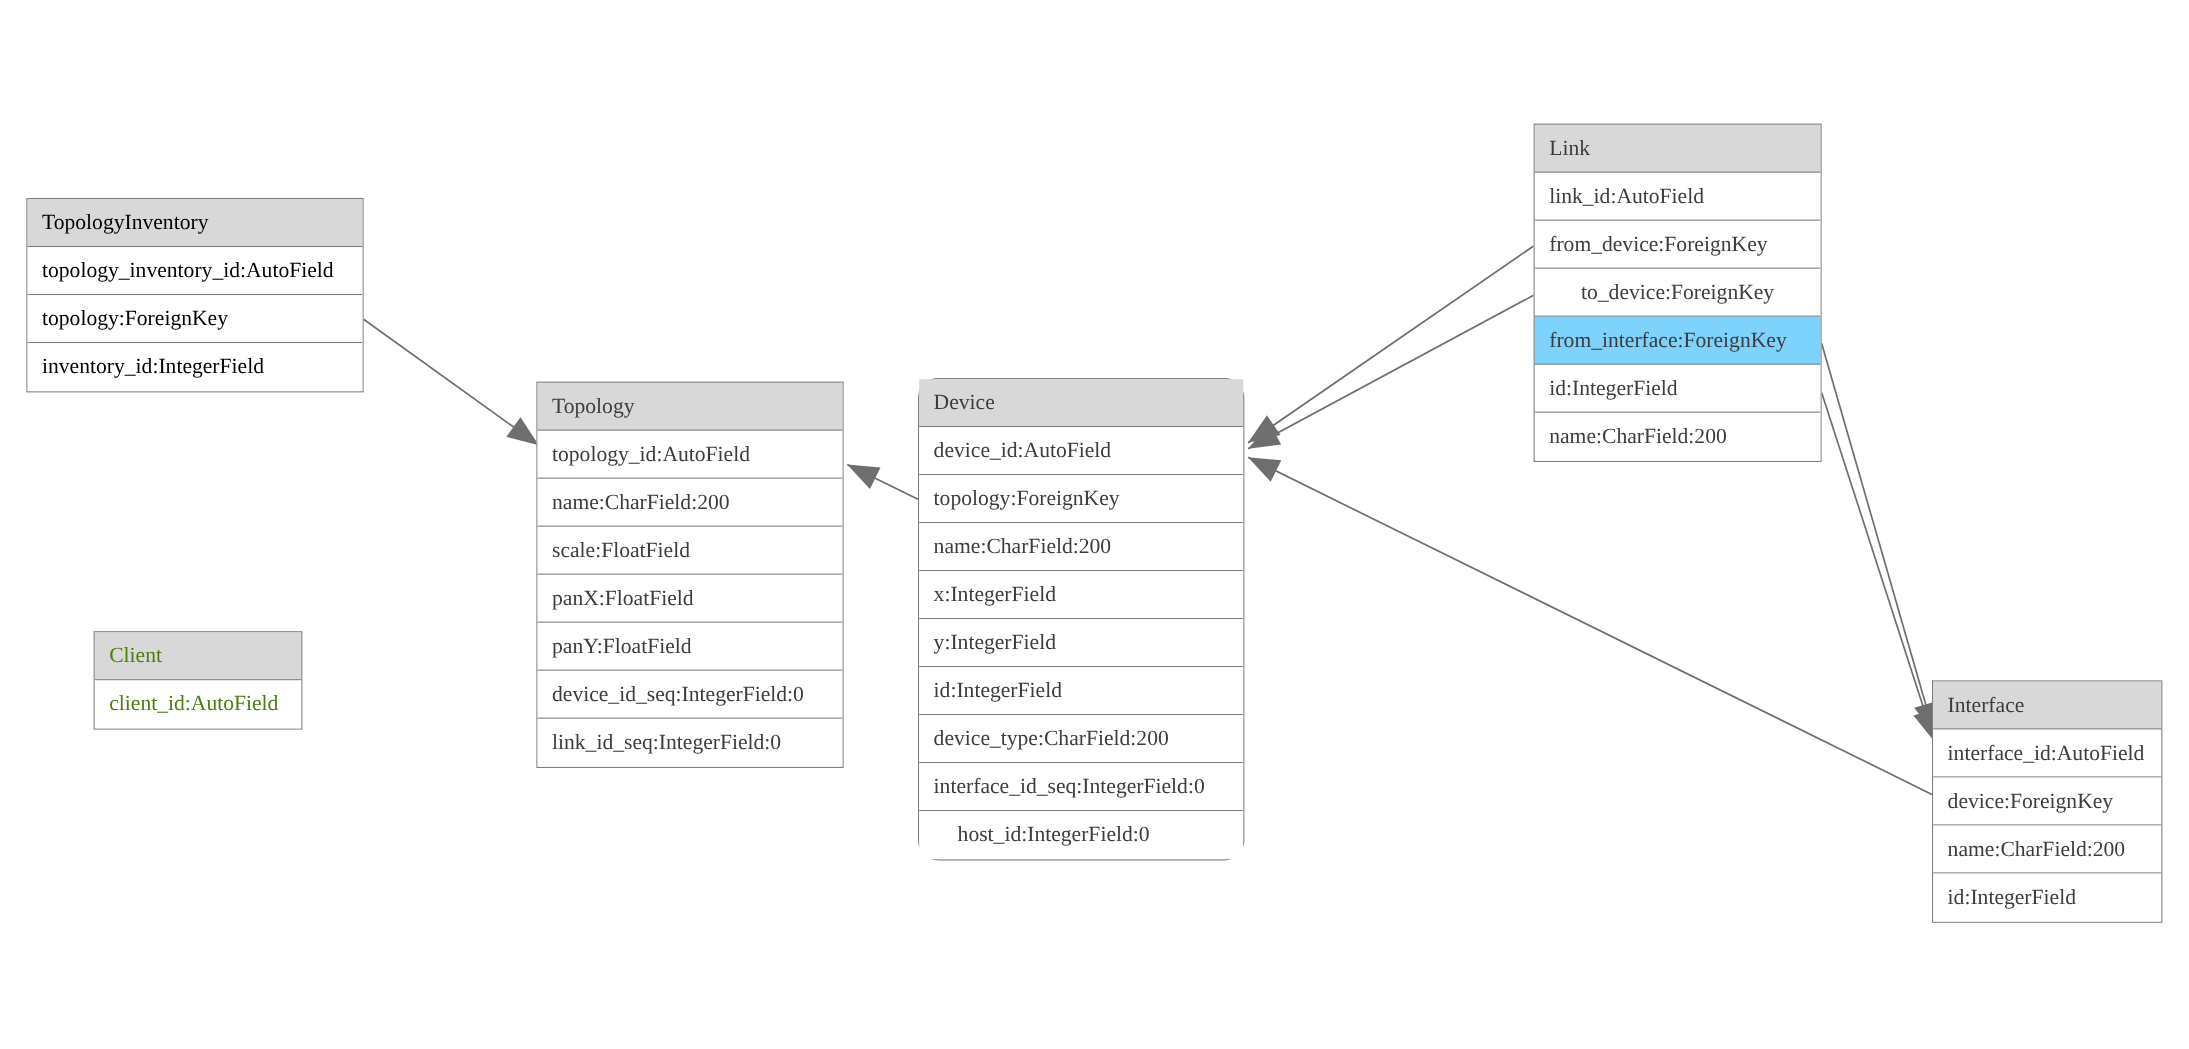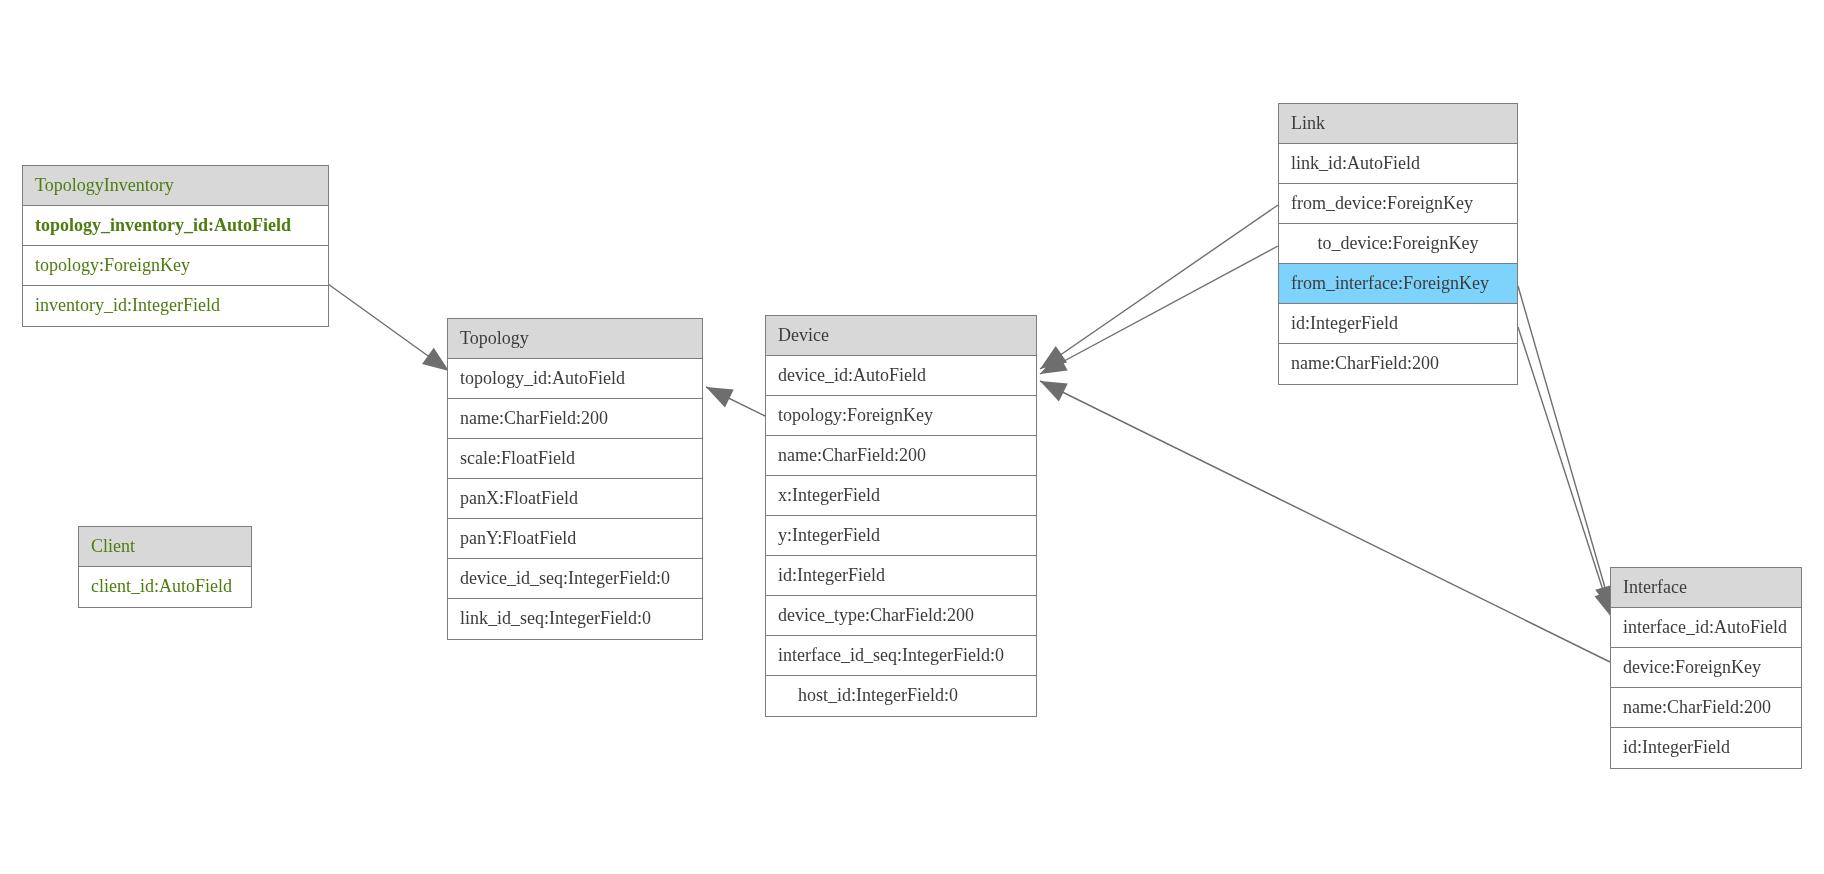--- a/index.html
+++ b/index.html
@@ -72,41 +72,41 @@
         <line x1="303" y1="266" x2="449" y2="371" stroke="#6e6e6e" stroke-width="1.4" marker-end="url(#arrowhead)"></line>
         <line x1="765" y1="416" x2="706" y2="387" stroke="#6e6e6e" stroke-width="1.4" marker-end="url(#arrowhead)"></line>
         <line x1="1278" y1="205" x2="1040" y2="369" stroke="#6e6e6e" stroke-width="1.4" marker-end="url(#arrowhead)"></line>
         <line x1="1278" y1="246" x2="1040" y2="374" stroke="#6e6e6e" stroke-width="1.4" marker-end="url(#arrowhead)"></line>
         <line x1="1610" y1="662" x2="1040" y2="381" stroke="#6e6e6e" stroke-width="1.4" marker-end="url(#arrowhead)"></line>
         <line x1="1518" y1="286" x2="1612" y2="612" stroke="#6e6e6e" stroke-width="1.4" marker-end="url(#arrowhead)"></line>
         <line x1="1518" y1="327" x2="1612" y2="618" stroke="#6e6e6e" stroke-width="1.4" marker-end="url(#arrowhead)"></line>
       </g>
   </svg>
   <div id="entity-layer">
-      <div class="entity" style="left: 22px; top: 165px; width: 307px; border-color: rgb(125, 125, 125); color: #4d7c0f;">
+      <div class="entity" style="left: 22px; top: 165px; width: 281px; border-color: rgb(125, 125, 125); color: #000000;">
         <div class="entity-header" style="background: rgb(216, 216, 216); border-color: rgb(125, 125, 125);">TopologyInventory</div>
-        <div class="entity-row" style="border-color: rgb(125, 125, 125); background: rgb(255, 255, 255); font-weight: bold;">topology_inventory_id:AutoField</div>
+        <div class="entity-row" style="border-color: rgb(125, 125, 125); background: rgb(255, 255, 255);">topology_inventory_id:AutoField</div>
         <div class="entity-row" style="border-color: rgb(125, 125, 125); background: rgb(255, 255, 255);">topology:ForeignKey</div>
         <div class="entity-row" style="border-color: rgb(125, 125, 125); background: rgb(255, 255, 255);">inventory_id:IntegerField</div>
       </div>
       <div class="entity" style="left: 447px; top: 318px; width: 256px; border-color: rgb(125, 125, 125); color: rgb(60, 60, 60);">
         <div class="entity-header" style="background: rgb(216, 216, 216); border-color: rgb(125, 125, 125);">Topology</div>
         <div class="entity-row" style="border-color: rgb(125, 125, 125); background: rgb(255, 255, 255);">topology_id:AutoField</div>
         <div class="entity-row" style="border-color: rgb(125, 125, 125); background: rgb(255, 255, 255);">name:CharField:200</div>
         <div class="entity-row" style="border-color: rgb(125, 125, 125); background: rgb(255, 255, 255);">scale:FloatField</div>
         <div class="entity-row" style="border-color: rgb(125, 125, 125); background: rgb(255, 255, 255);">panX:FloatField</div>
         <div class="entity-row" style="border-color: rgb(125, 125, 125); background: rgb(255, 255, 255);">panY:FloatField</div>
         <div class="entity-row" style="border-color: rgb(125, 125, 125); background: rgb(255, 255, 255);">device_id_seq:IntegerField:0</div>
         <div class="entity-row" style="border-color: rgb(125, 125, 125); background: rgb(255, 255, 255);">link_id_seq:IntegerField:0</div>
       </div>
       <div class="entity" style="left: 78px; top: 526px; width: 174px; border-color: rgb(125, 125, 125); color: #4d7c0f;">
         <div class="entity-header" style="background: rgb(216, 216, 216); border-color: rgb(125, 125, 125);">Client</div>
         <div class="entity-row" style="border-color: rgb(125, 125, 125); background: rgb(255, 255, 255);">client_id:AutoField</div>
       </div>
-      <div class="entity" style="left: 765px; top: 315px; width: 272px; border-color: rgb(125, 125, 125); color: rgb(60, 60, 60);">
+      <div class="entity" style="left: 765px; top: 315px; width: 272px; border-color: rgb(125, 125, 125); color: rgb(60, 60, 60); border-radius: 17px;">
         <div class="entity-header" style="background: rgb(216, 216, 216); border-color: rgb(125, 125, 125);">Device</div>
         <div class="entity-row" style="border-color: rgb(125, 125, 125); background: rgb(255, 255, 255);">device_id:AutoField</div>
         <div class="entity-row" style="border-color: rgb(125, 125, 125); background: rgb(255, 255, 255);">topology:ForeignKey</div>
         <div class="entity-row" style="border-color: rgb(125, 125, 125); background: rgb(255, 255, 255);">name:CharField:200</div>
         <div class="entity-row" style="border-color: rgb(125, 125, 125); background: rgb(255, 255, 255);">x:IntegerField</div>
         <div class="entity-row" style="border-color: rgb(125, 125, 125); background: rgb(255, 255, 255);">y:IntegerField</div>
         <div class="entity-row" style="border-color: rgb(125, 125, 125); background: rgb(255, 255, 255);">id:IntegerField</div>
         <div class="entity-row" style="border-color: rgb(125, 125, 125); background: rgb(255, 255, 255);">device_type:CharField:200</div>
         <div class="entity-row" style="border-color: rgb(125, 125, 125); background: rgb(255, 255, 255);">interface_id_seq:IntegerField:0</div>
         <div class="entity-row" style="border-color: rgb(125, 125, 125); background: rgb(255, 255, 255); padding-left: 32px;">host_id:IntegerField:0</div>

